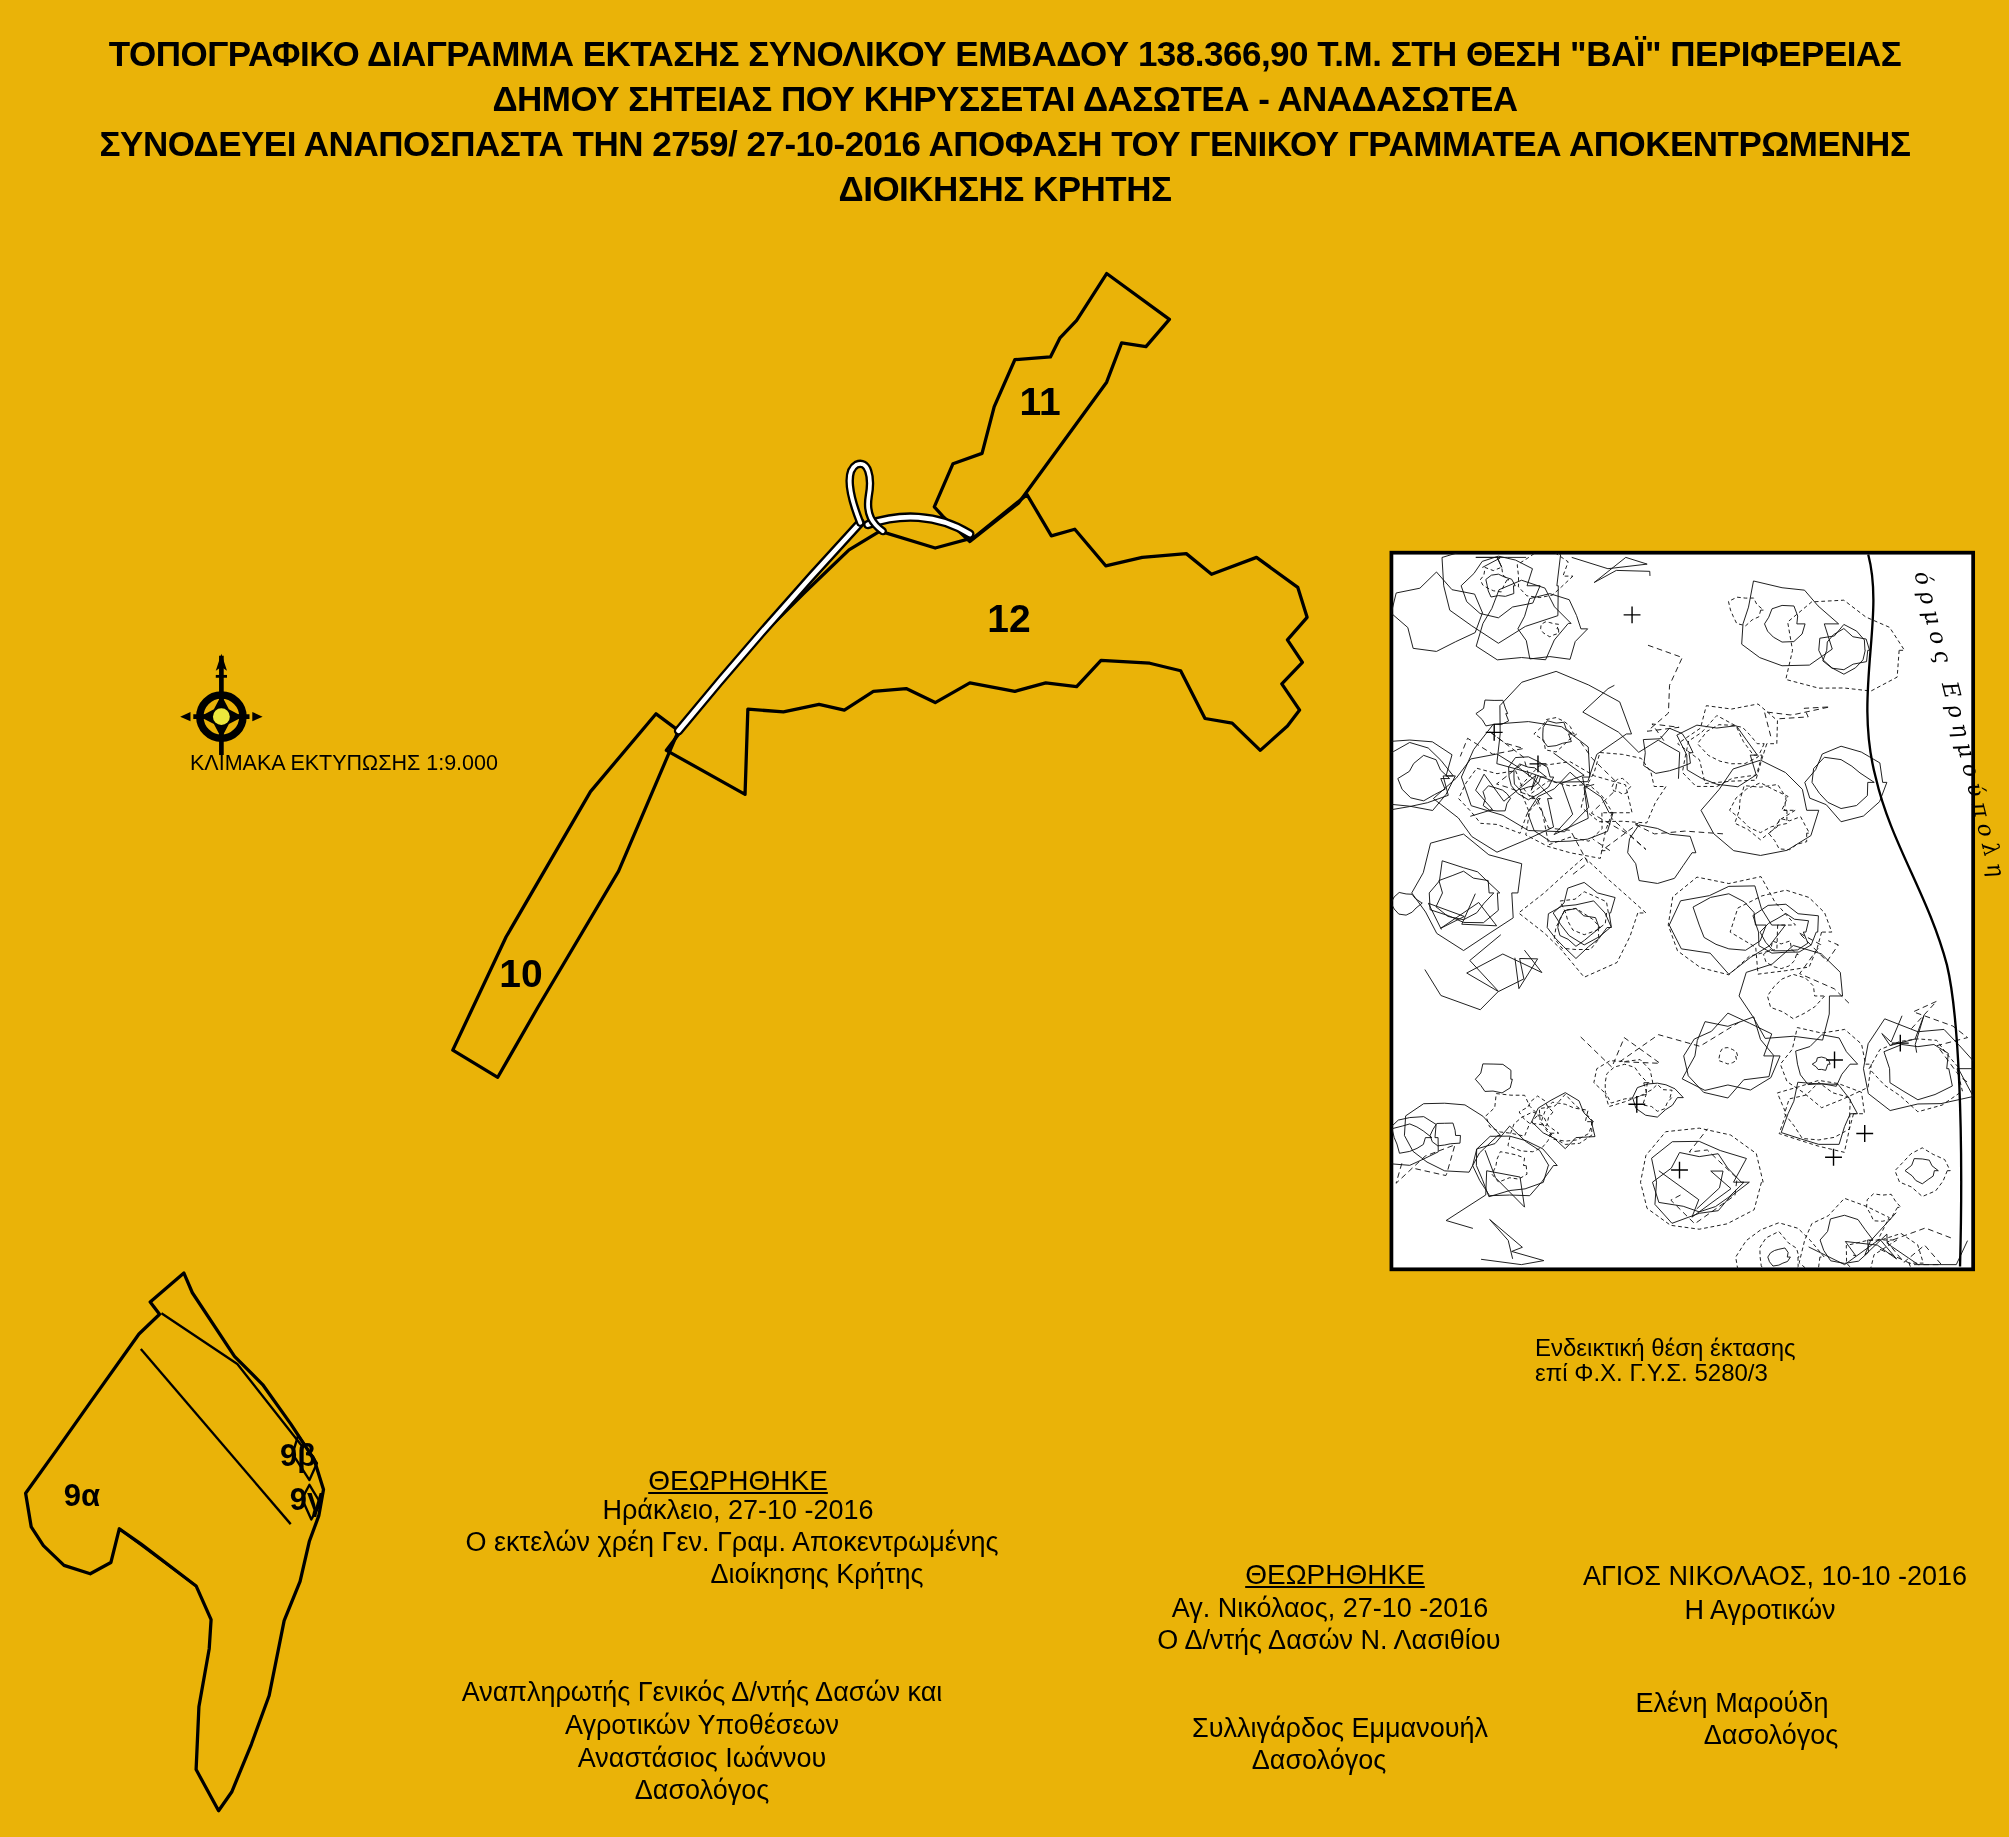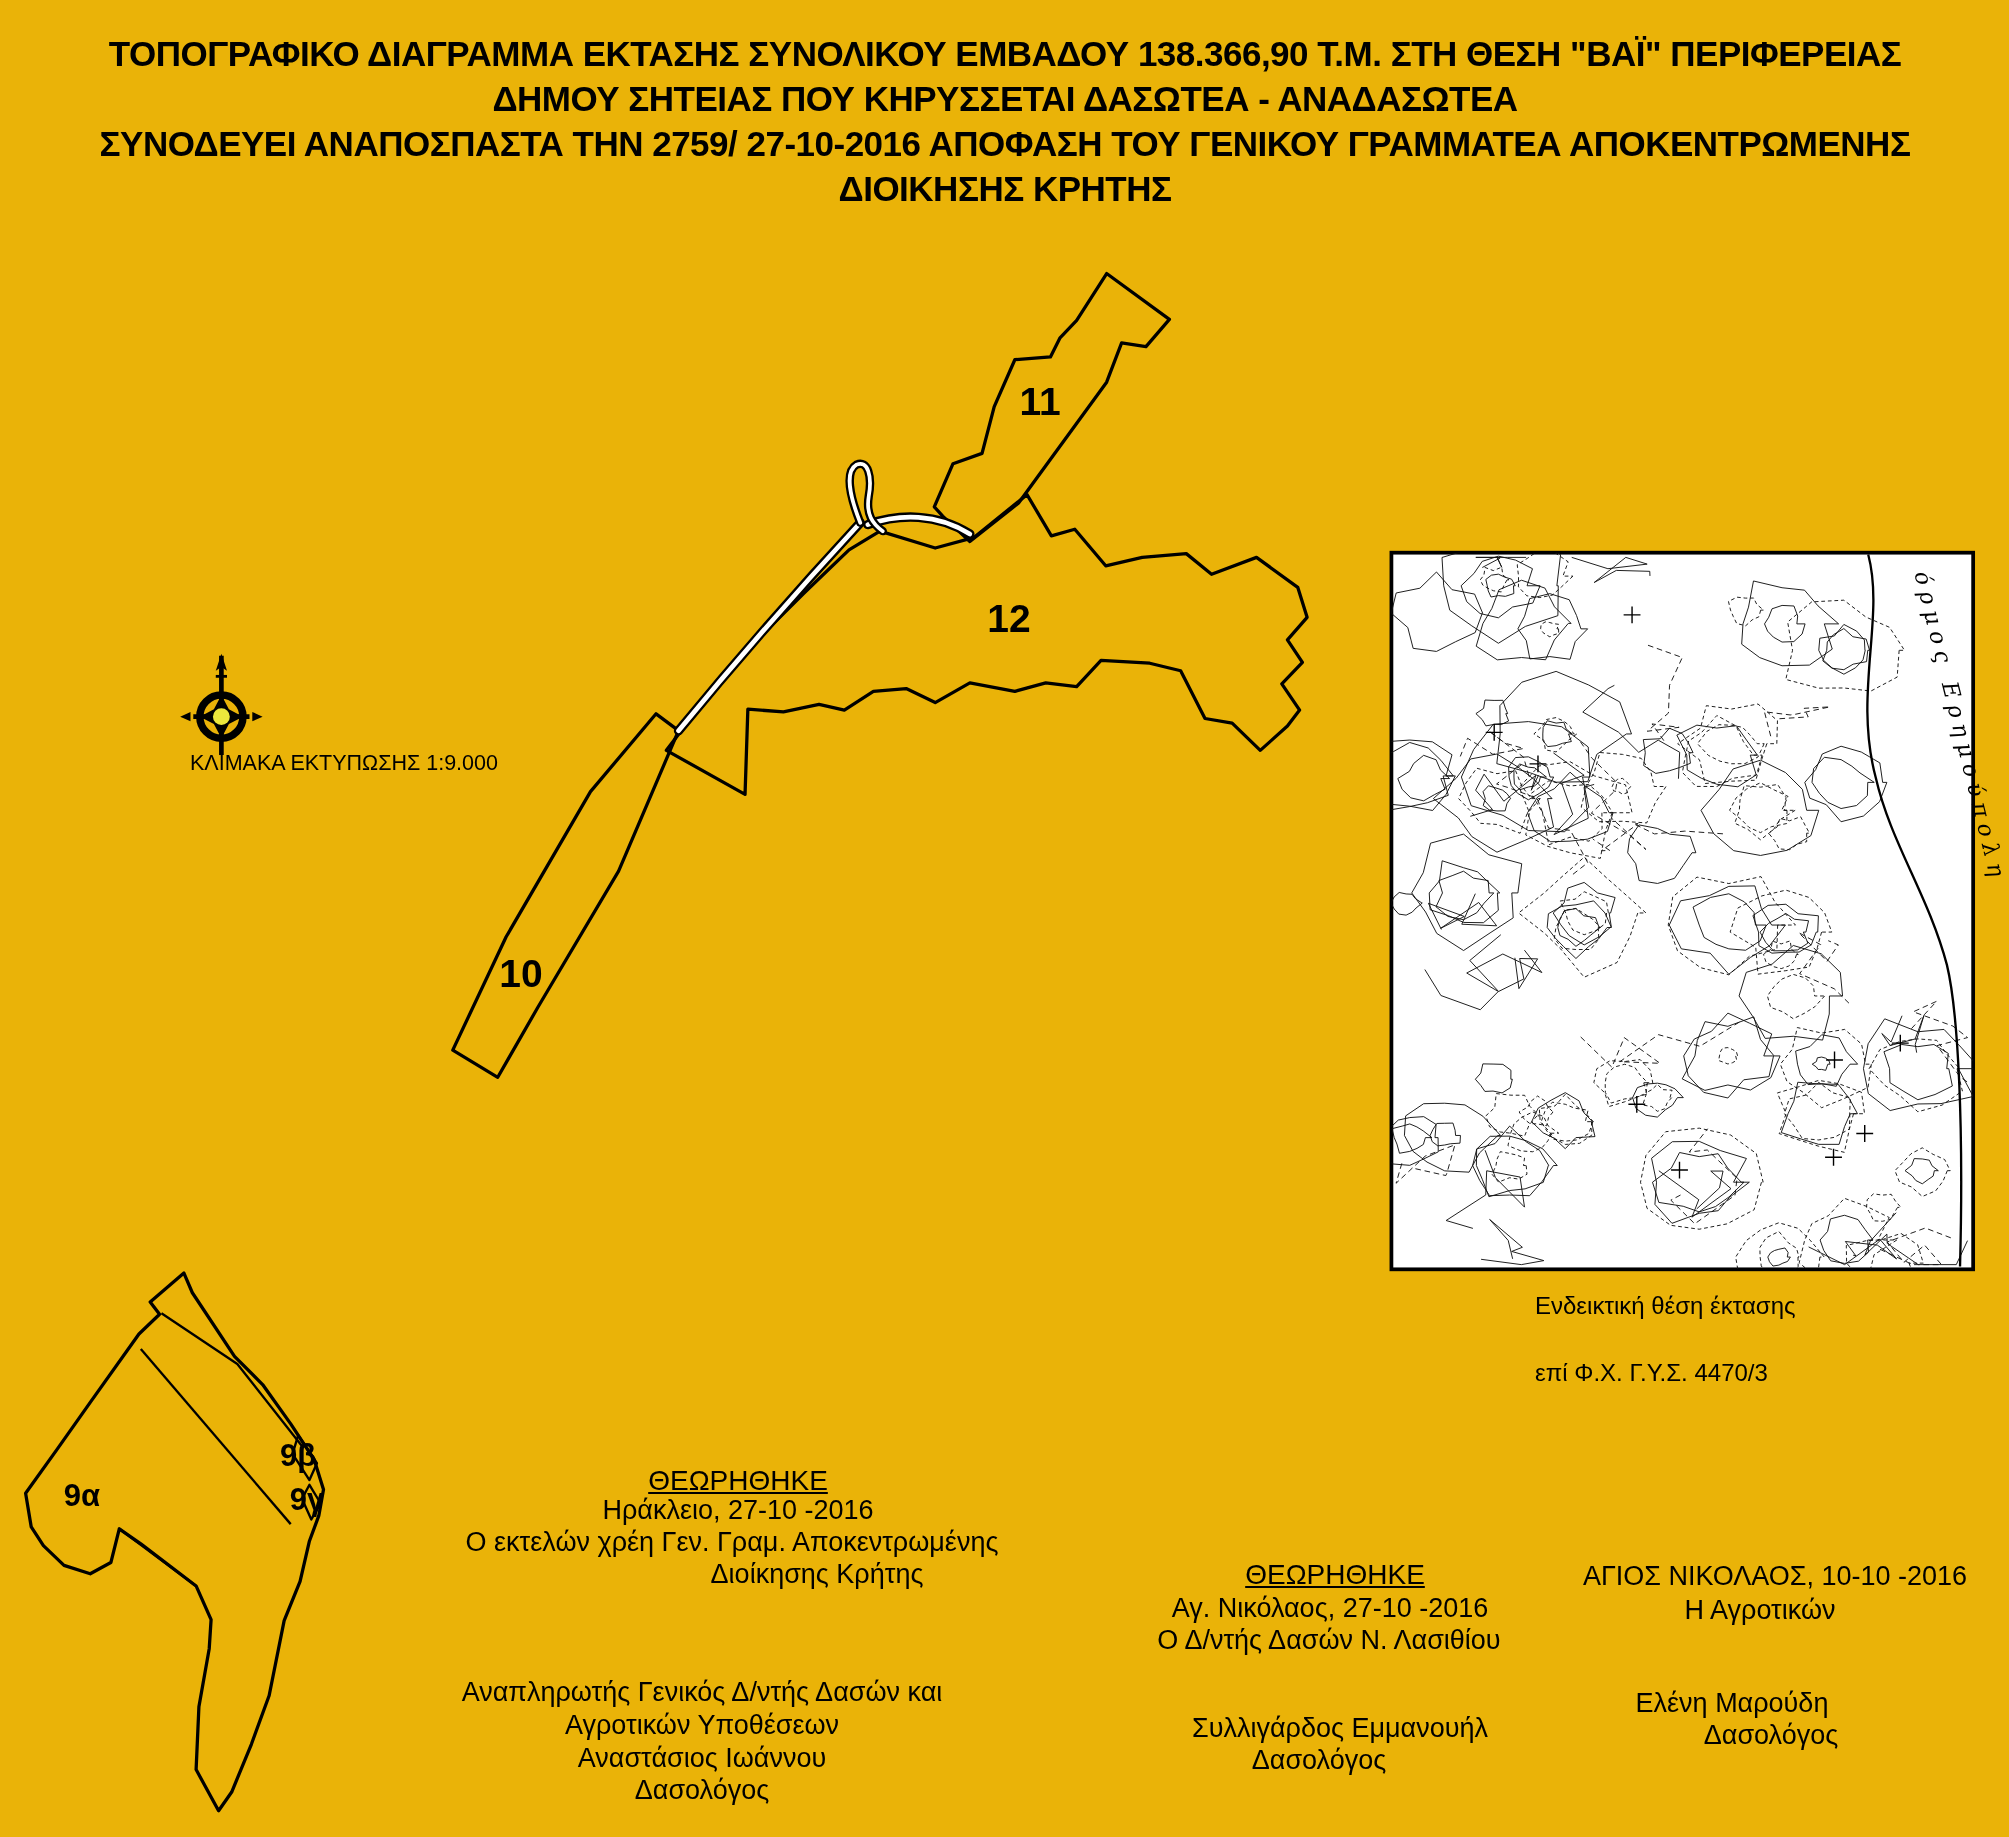--- a/index.html
+++ b/index.html
@@ -255,22 +255,22 @@
 
   <div class="parcel-label" style="left:521px;top:973px;">10</div>
   <div class="parcel-label" style="left:1040px;top:401px;">11</div>
   <div class="parcel-label" style="left:1009px;top:618px;">12</div>
   <div class="parcel-label small" style="left:82px;top:1495px;">9α</div>
   <div class="parcel-label small" style="left:298px;top:1455px;">9β</div>
   <div class="parcel-label small" style="left:307px;top:1499px;">9γ</div>
 
   <div class="scale-label">ΚΛΙΜΑΚΑ ΕΚΤΥΠΩΣΗΣ 1:9.000</div>
 
-  <div class="caption-line" style="top:1292px;">Ενδεικτική θέση έκτασης</div>
-  <div class="caption-line" style="top:1359px;">επί Φ.Χ. Γ.Υ.Σ. 4470/3</div>
+  <div class="caption-line" style="top:1334px;">Ενδεικτική θέση έκτασης</div>
+  <div class="caption-line" style="top:1359px;">επί Φ.Χ. Γ.Υ.Σ. 5280/3</div>
 
   <div class="sig-line sig-heading" style="left:738px;top:1465px;">ΘΕΩΡΗΘΗΚΕ</div>
   <div class="sig-line" style="left:738px;top:1495px;">Ηράκλειο,  27-10 -2016</div>
   <div class="sig-line" style="left:732px;top:1527px;">Ο εκτελών χρέη Γεν. Γραμ. Αποκεντρωμένης</div>
   <div class="sig-line" style="left:817px;top:1559px;">Διοίκησης Κρήτης</div>
   <div class="sig-line" style="left:702px;top:1677px;">Αναπληρωτής Γενικός Δ/ντής Δασών και</div>
   <div class="sig-line" style="left:702px;top:1710px;">Αγροτικών Υποθέσεων</div>
   <div class="sig-line" style="left:702px;top:1743px;">Αναστάσιος Ιωάννου</div>
   <div class="sig-line" style="left:702px;top:1775px;">Δασολόγος</div>
 

